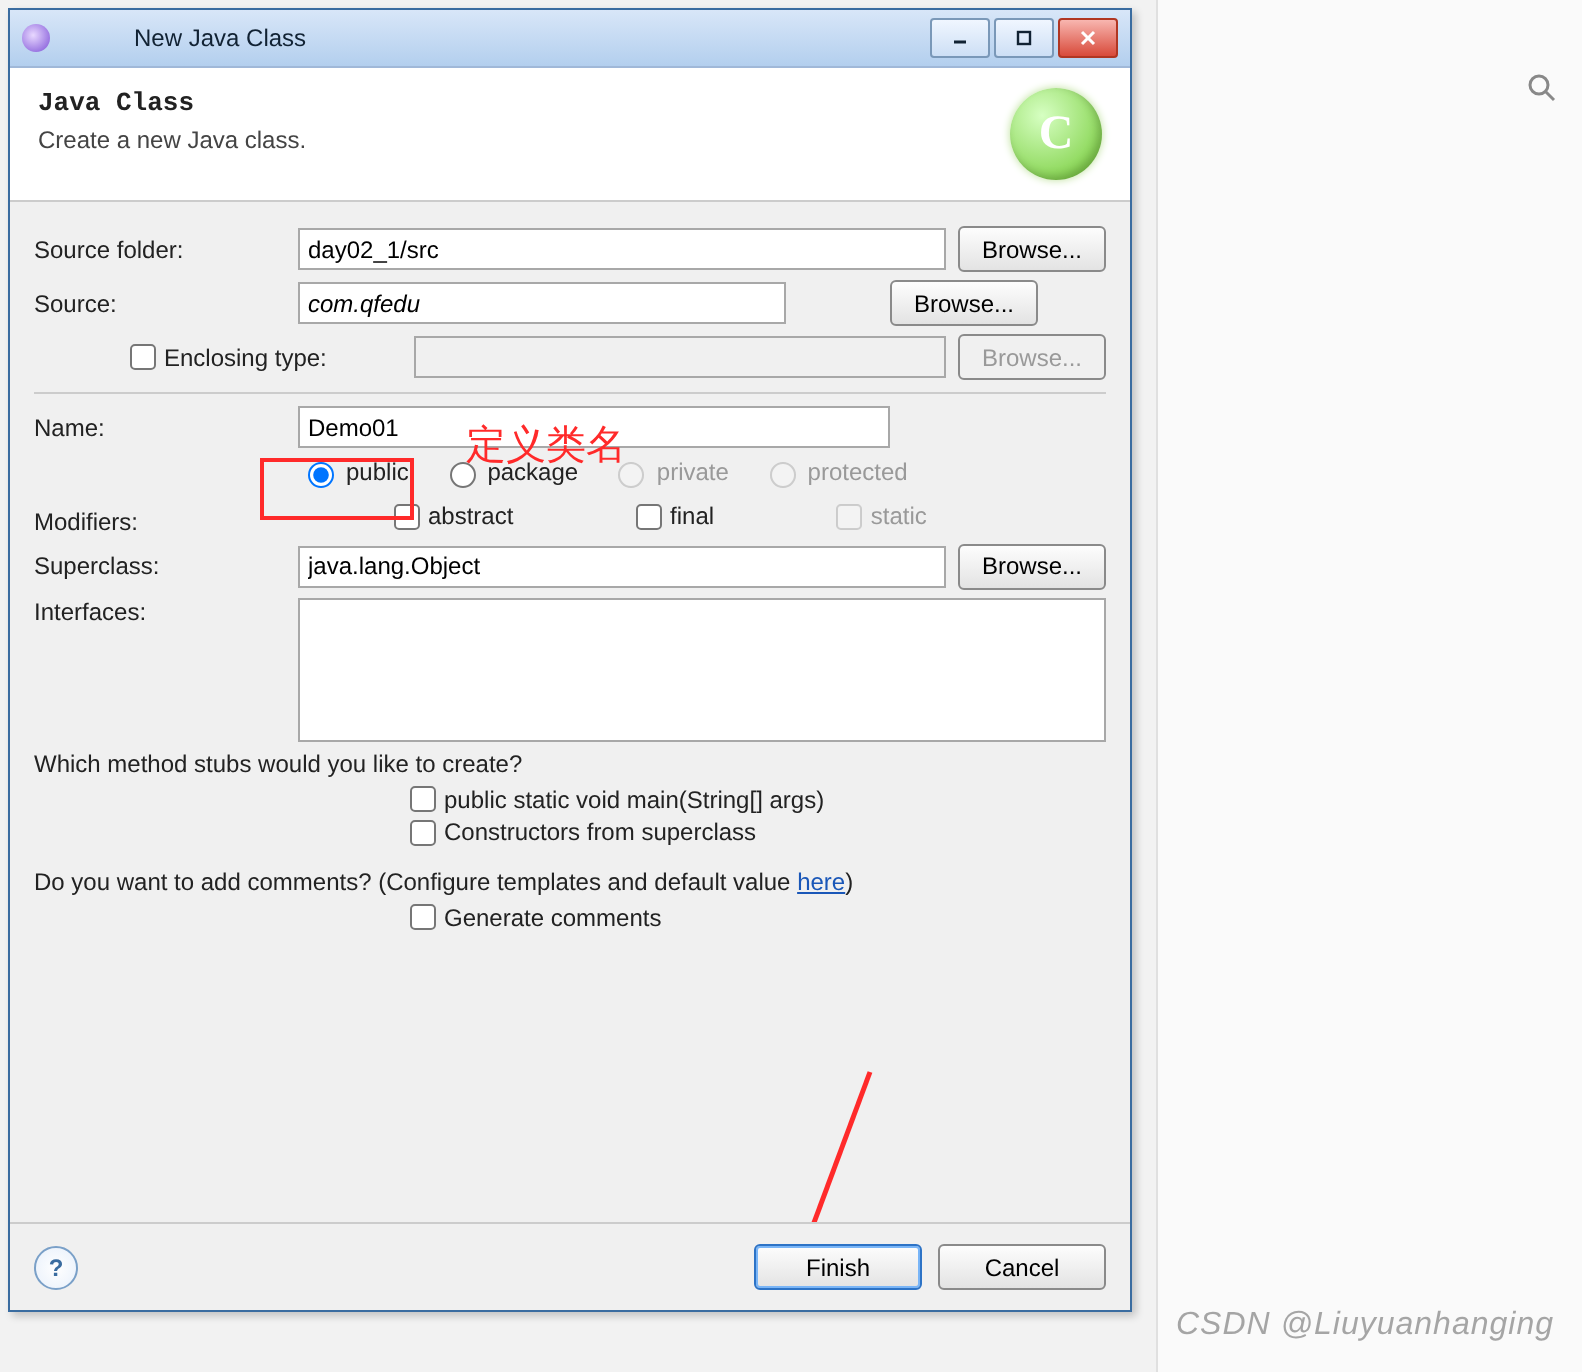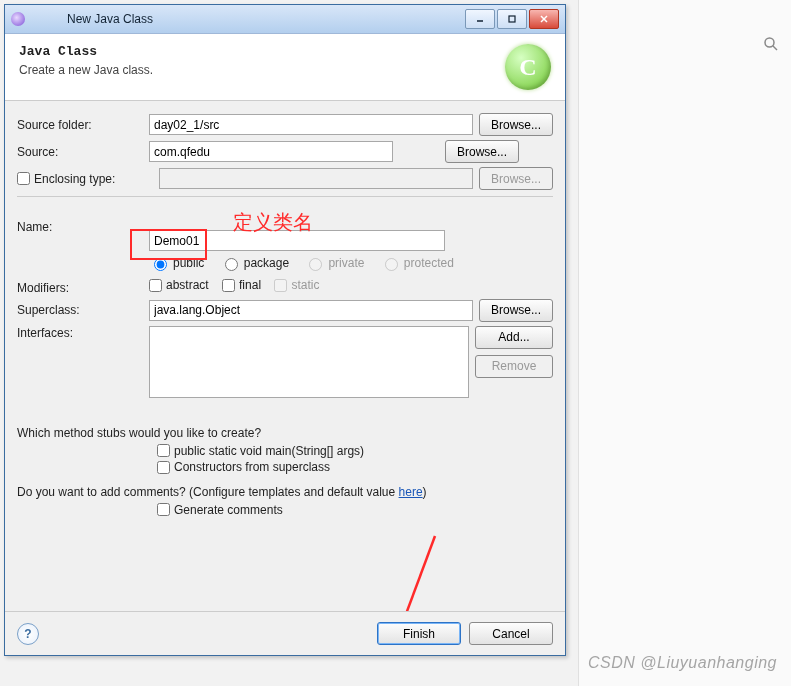--- a/index.html
+++ b/index.html
@@ -103,21 +103,21 @@
     padding: 0 2px;
     border: 1px solid #8a8a8a;
     border-radius: 3px;
     background: linear-gradient(#fdfdfd, #e3e3e3);
     cursor: pointer;
     font-family: inherit;
     font-size: 12px;
   }
   .btn[disabled] { color: #999; background: #f0f0f0; cursor: default; }
   .btn.default { border-color: #2d73c6; box-shadow: 0 0 0 1px #79b5f7 inset; }
-  .checkbox-row { display: inline-flex; align-items: center; gap: 4px; margin-right: 10px; }
+  .checkbox-row { display: inline-flex; align-items: center; gap: 4px; margin-right: 10px; margin-left: 48px; }
   .checkbox-row input { margin: 0; }
   .radio-row { display: inline-flex; align-items: center; gap: 3px; margin-right: 12px; }
   .disabled-text { color: #999; }
   .listbox {
     flex: 1;
     height: 70px;
     border: 1px solid #a8a8a8;
     background: #fff;
   }
   .sidebuttons { display: flex; flex-direction: column; gap: 6px; width: 78px; }
@@ -227,38 +227,38 @@
   <div class="content">
 
     <div class="row">
       <label class="key">Source folder:</label>
       <input class="txt" value="day02_1/src" style="">
       <button class="btn">Browse...</button>
     </div>
 
     <div class="row">
       <label class="key">Source:</label>
-      <input class="txt" style="flex: 0 0 244px; margin-right: 46px;" value="com.qfedu">
+      <input class="txt" style="flex: 0 0 244px; margin-right: 46px; font-style: italic;" value="com.qfedu">
       <button class="btn">Browse...</button>
     </div>
 
     <div class="row">
       <span class="checkbox-row" style="width:126px; flex:none;">
         <input type="checkbox" style="">
         <span>Enclosing type:</span>
       </span>
       <input class="txt" disabled="" value="" style="">
       <button class="btn" disabled="">Browse...</button>
     </div>
 
     <hr class="sep">
 
     <div class="row">
       <label class="key">Name:</label>
-      <input class="txt" style="flex: 0 0 296px; margin-top: 27px;" value="Demo01">
+      <input class="txt" style="flex: 0 0 296px;" value="Demo01">
     </div>
 
     <div class="row" style="align-items:flex-end">
       <label class="key">Modifiers:</label>
       <div style="flex:1">
         <div>
           <span class="radio-row">
               <input type="radio" name="vis" checked="" style="">
               <span>public</span>
             </span>
@@ -294,27 +294,23 @@
 
     <div class="row">
       <label class="key">Superclass:</label>
       <input class="txt" value="java.lang.Object" style="">
       <button class="btn">Browse...</button>
     </div>
 
     <div class="row" style="align-items:flex-start">
       <label class="key">Interfaces:</label>
       <div class="listbox"></div>
-      <div class="sidebuttons">
-        <button class="btn">Add...</button>
-        <button class="btn" disabled="">Remove</button>
-      </div>
-    </div>
-
-    <div style="margin-top:28px">Which method stubs would you like to create?</div>
+    </div>
+
+    <div style="margin-top:4px">Which method stubs would you like to create?</div>
     <div style="margin-left:140px; margin-top:4px">
       <div class="checkbox-row">
           <input type="checkbox" style="">
           <span>public static void main(String[] args)</span>
         </div><br>
       <div class="checkbox-row">
           <input type="checkbox" style="">
           <span>Constructors from superclass</span>
         </div><br>
     </div>

